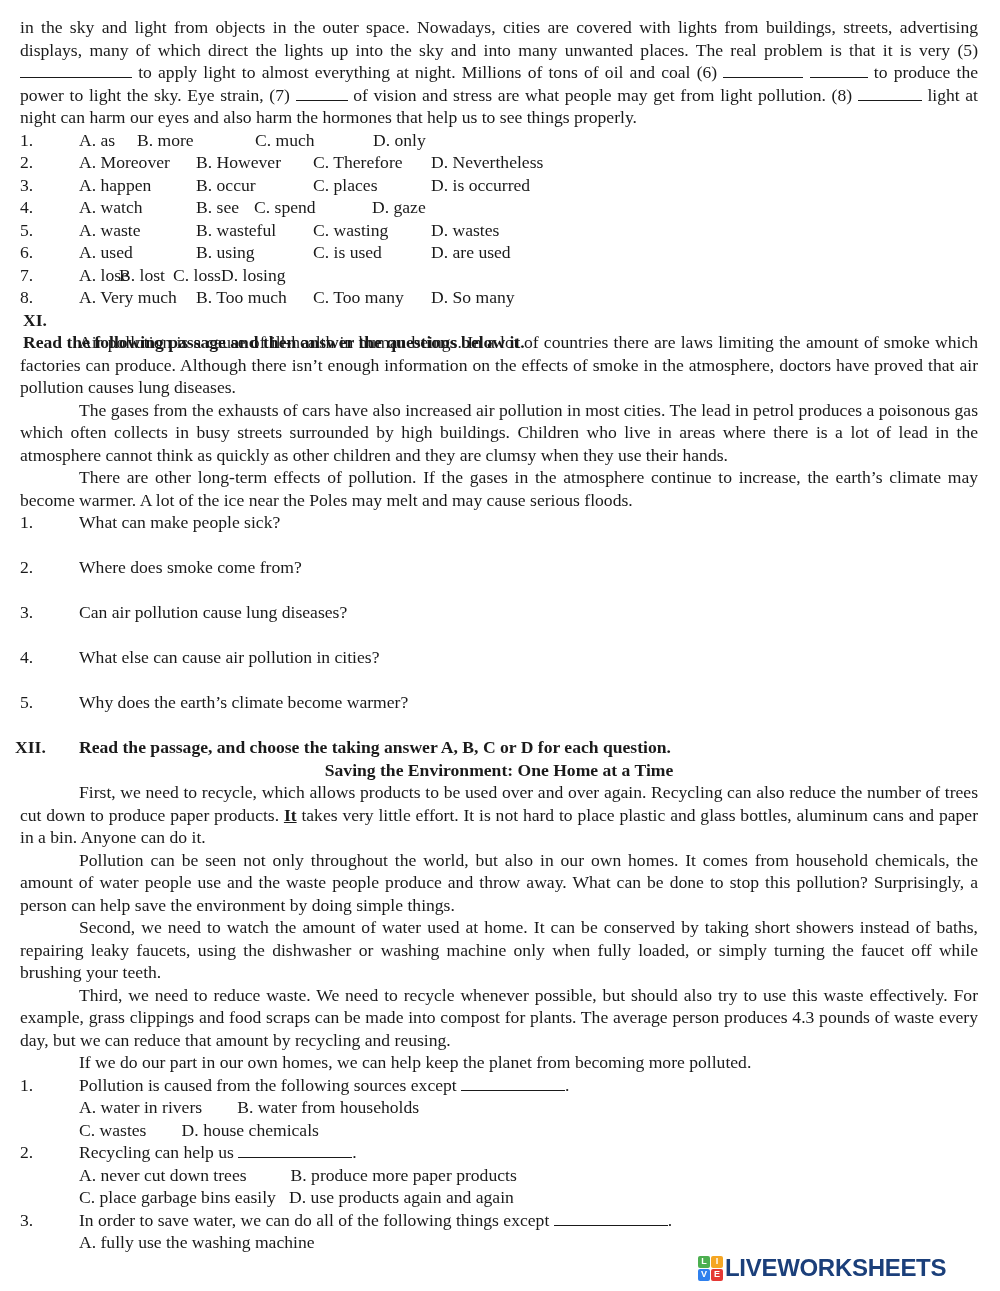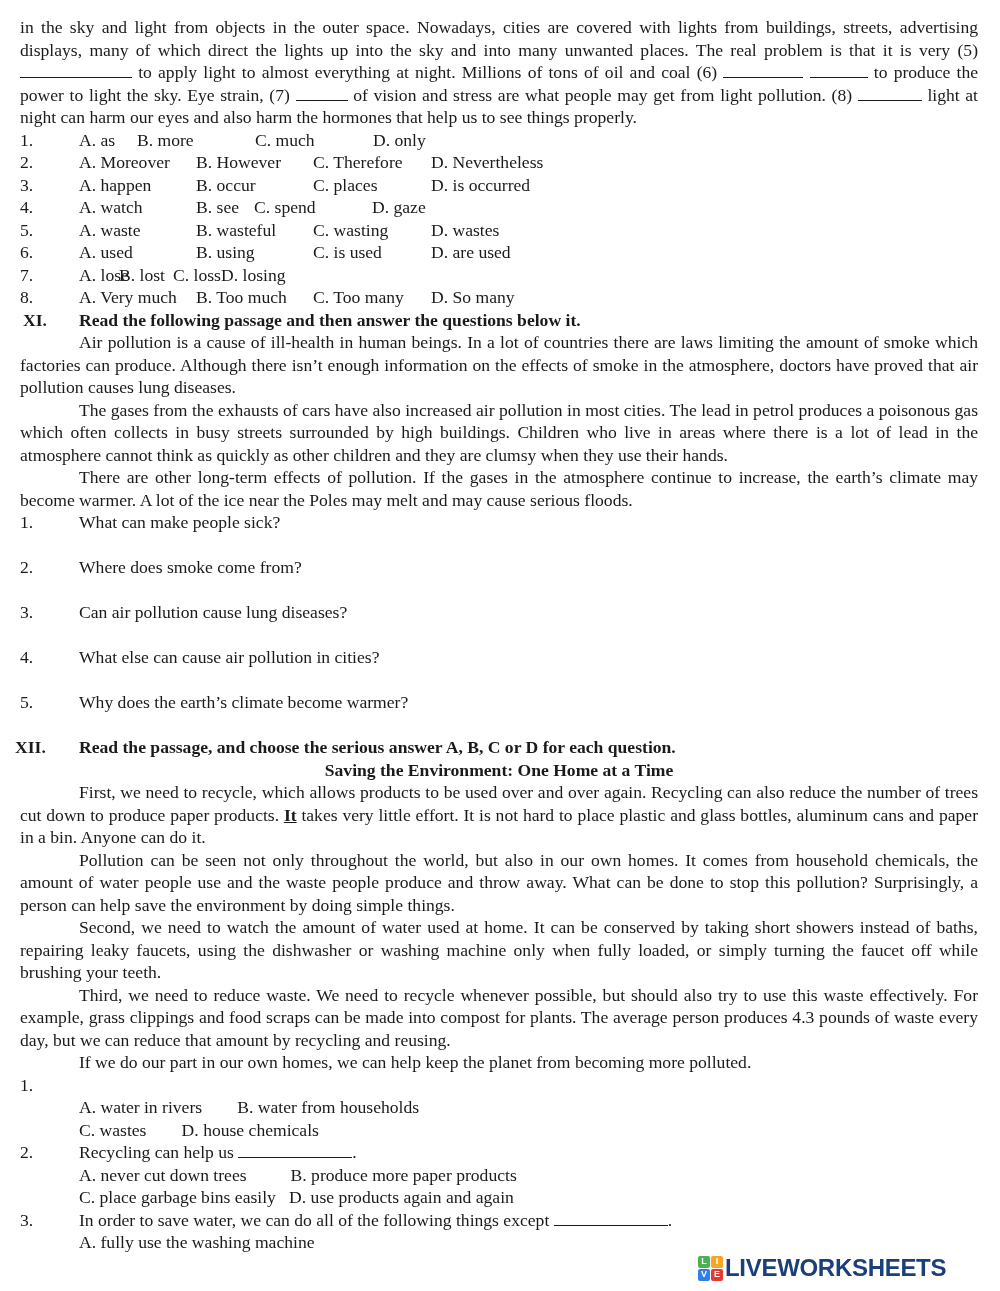--- a/index.html
+++ b/index.html
@@ -50,21 +50,21 @@
     <div class="row"><span class="num">1.</span><span class="opts"><span style="width:58px">A. as</span><span style="width:118px">B. more</span><span style="width:118px">C. much</span><span>D. only</span></span></div>
     <div class="row"><span class="num">2.</span><span class="opts"><span style="width:117px">A. Moreover</span><span style="width:117px">B. However</span><span style="width:118px">C. Therefore</span><span>D. Nevertheless</span></span></div>
     <div class="row"><span class="num">3.</span><span class="opts"><span style="width:117px">A. happen</span><span style="width:117px">B. occur</span><span style="width:118px">C. places</span><span>D. is occurred</span></span></div>
     <div class="row"><span class="num">4.</span><span class="opts"><span style="width:117px">A. watch</span><span style="width:58px">B. see</span><span style="width:118px">C. spend</span><span>D. gaze</span></span></div>
     <div class="row"><span class="num">5.</span><span class="opts"><span style="width:117px">A. waste</span><span style="width:117px">B. wasteful</span><span style="width:118px">C. wasting</span><span>D. wastes</span></span></div>
     <div class="row"><span class="num">6.</span><span class="opts"><span style="width:117px">A. used</span><span style="width:117px">B. using</span><span style="width:118px">C. is used</span><span>D. are used</span></span></div>
     <div class="row"><span class="num">7.</span><span class="opts"><span style="width:40px">A. lose</span><span style="width:54px">B. lost</span><span style="width:48px">C. loss</span><span>D. losing</span></span></div>
     <div class="row"><span class="num">8.</span><span class="opts"><span style="width:117px">A. Very much</span><span style="width:117px">B. Too much</span><span style="width:118px">C. Too many</span><span>D. So many</span></span></div>
   </div>
 
-  <div class="section" style="padding-left:3px;">
+  <div class="section" style="padding-left:3px;flex-direction:column;">
     <span class="roman" style="width:56px">XI.</span>
     <span>Read the following passage and then answer the questions below it.</span>
   </div>
   <p class="para indent">Air pollution is a cause of ill-health in human beings. In a lot of countries there are laws limiting the amount of smoke which factories can produce. Although there isn’t enough information on the effects of smoke in the atmosphere, doctors have proved that air pollution causes lung diseases.</p>
   <p class="para indent">The gases from the exhausts of cars have also increased air pollution in most cities. The lead in petrol produces a poisonous gas which often collects in busy streets surrounded by high buildings. Children who live in areas where there is a lot of lead in the atmosphere cannot think as quickly as other children and they are clumsy when they use their hands.</p>
   <p class="para indent">There are other long-term effects of pollution. If the gases in the atmosphere continue to increase, the earth’s climate may become warmer. A lot of the ice near the Poles may melt and may cause serious floods.</p>
 
   <div>
     <div class="q-row">
         <span class="num">1.</span>
@@ -88,32 +88,33 @@
     <div class="q-gap"></div>
     <div class="q-row">
         <span class="num">5.</span>
         <span>Why does the earth’s climate become warmer?</span>
       </div>
     <div class="q-gap"></div>
   </div>
 
   <div class="section" style="margin-left:-5px; width:963px;">
     <span class="roman" style="width:64px">XII.</span>
-    <span>Read the passage, and choose the serious answer A, B, C or D for each question.</span>
+    <span>Read the passage, and choose the taking answer A, B, C or D for each question.</span>
   </div>
   <div class="title">Saving the Environment: One Home at a Time</div>
   <p class="para indent"><span>First, we need to recycle, which allows products to be used over and over again. Recycling can also reduce the number of trees cut down to produce paper products. </span><span class="ul-bold">It</span><span> takes very little effort. It is not hard to place plastic and glass bottles, aluminum cans and paper in a bin. Anyone can do it.</span></p>
   <p class="para indent">Pollution can be seen not only throughout the world, but also in our own homes. It comes from household chemicals, the amount of water people use and the waste people produce and throw away. What can be done to stop this pollution? Surprisingly, a person can help save the environment by doing simple things.</p>
   <p class="para indent">Second, we need to watch the amount of water used at home. It can be conserved by taking short showers instead of baths, repairing leaky faucets, using the dishwasher or washing machine only when fully loaded, or simply turning the faucet off while brushing your teeth.</p>
   <p class="para indent">Third, we need to reduce waste. We need to recycle whenever possible, but should also try to use this waste effectively. For example, grass clippings and food scraps can be made into compost for plants. The average person produces 4.3 pounds of waste every day, but we can reduce that amount by recycling and reusing.</p>
   <p class="para indent">If we do our part in our own homes, we can help keep the planet from becoming more polluted.</p>
 
   <div>
     <div class="q-row">
         <span class="num">1.</span>
+        <span><span>Pollution is caused from the following sources except </span><span class="blank" style="width:104px"></span><span>.</span></span>
       </div>
     <div class="sub">A. water in rivers        B. water from households</div>
     <div class="sub">C. wastes        D. house chemicals</div>
     <div class="q-row">
         <span class="num">2.</span>
         <span><span>Recycling can help us </span><span class="blank" style="width:114px"></span><span>.</span></span>
       </div>
     <div class="sub">A. never cut down trees          B. produce more paper products</div>
     <div class="sub">C. place garbage bins easily   D. use products again and again</div>
     <div class="q-row">

